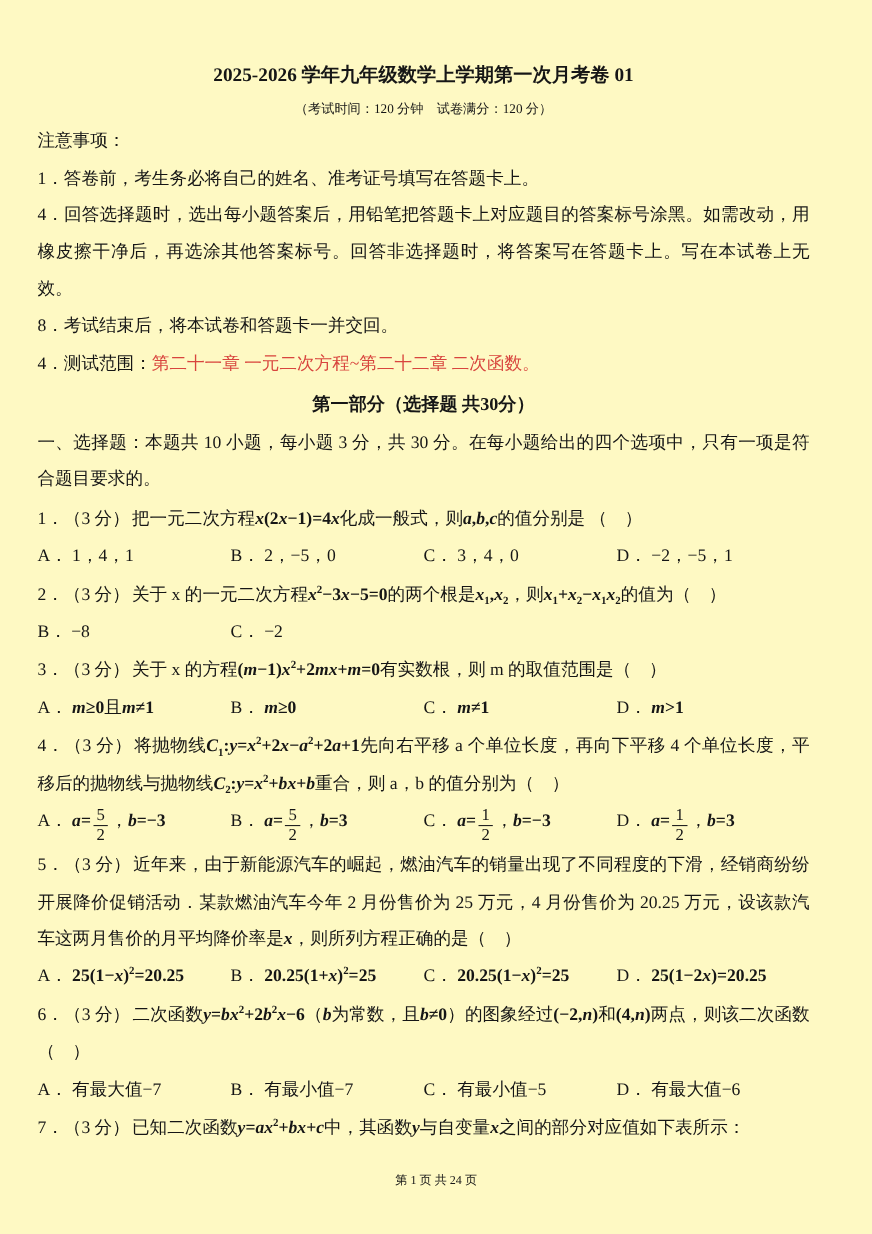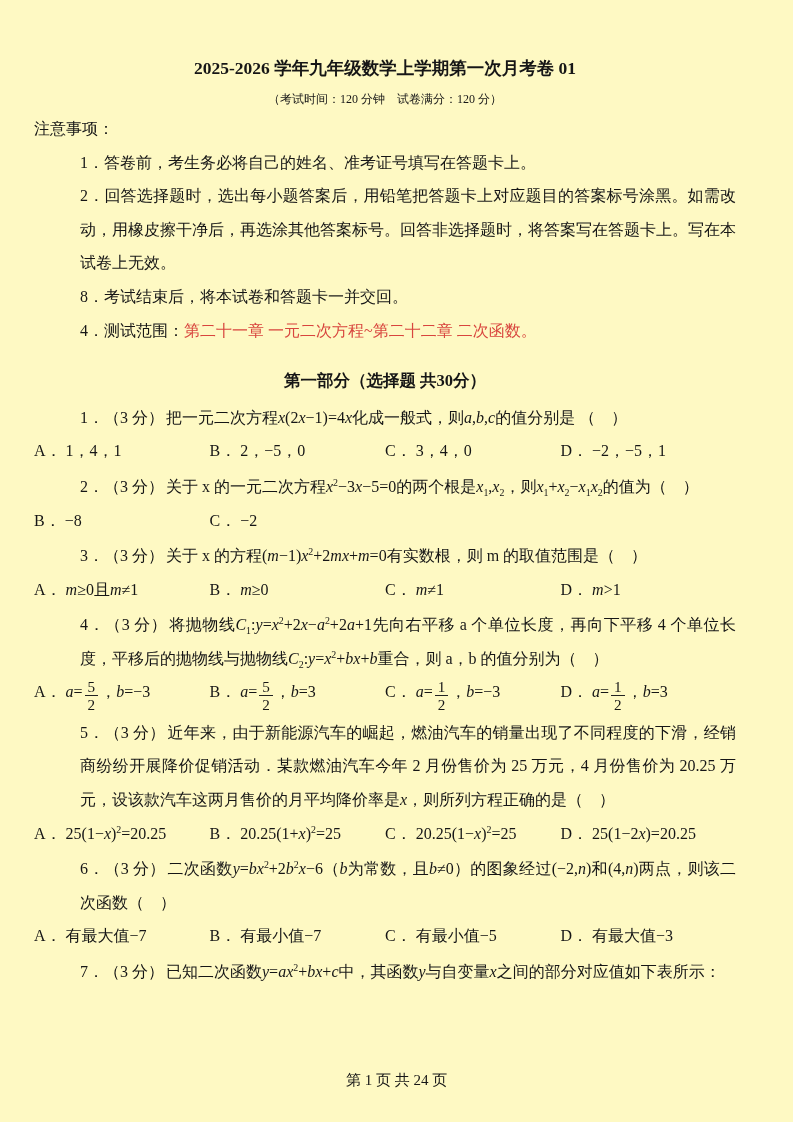--- a/index.html
+++ b/index.html
@@ -11,53 +11,54 @@
     background:#fef9c3;
     font-family:"Liberation Serif","DejaVu Serif",serif;
     color:#161616;
     font-size:16px;
     line-height:2.1;
     overflow:hidden;
   }
   p{margin:0;}
   .title{text-align:center;font-weight:bold;font-size:17.5px;}
   .subtitle{text-align:center;font-size:12px;}
-  .just{text-align:justify;margin-left:46px;}
-  .part-heading{text-align:center;font-weight:bold;font-size:16.5px;margin-top:17px;}
+  .just{text-align:justify;}
+  .part-heading{text-align:center;font-weight:bold;font-size:16.5px;margin-top:4px;}
   .red{color:var(--red,#d8453e);}
   .question{margin-top:2px;}
   .qnum,.score{font-family:"Liberation Serif",serif;}
   .score{margin-right:2px;}
   .options{display:grid;grid-template-columns:repeat(4,1fr);}
   .option{white-space:nowrap;}
   .olabel{margin-right:4px;}
-  .math{font-family:"Liberation Serif",serif;}
+  .math{font-family:"Liberation Serif",serif;font-weight:bold;}
   .math .var{font-style:italic;}
   .math sup{font-size:0.62em;line-height:0;}
   .math sub{font-size:0.62em;line-height:0;}
   .frac{display:inline-block;text-align:center;vertical-align:-0.85em;line-height:1.15;margin:0 2px;font-size:0.95em;}
   .frac .num{display:block;border-bottom:1px solid #222;padding:0 3px;}
   .frac .den{display:block;}
-  .footer{position:absolute;left:0;bottom:26px;width:100%;text-align:center;font-size:15px;}
+  .footer{position:absolute;left:0;bottom:37px;width:100%;text-align:center;font-size:11px;}
 </style>
 </head>
 <body>
 
 <div class="page">
 
   <p class="title">2025-2026 学年九年级数学上学期第一次月考卷 01</p>
   <p class="subtitle">（考试时间：120 分钟　试卷满分：120 分）</p>
 
   <p>注意事项：</p>
   <p class="just">1．答卷前，考生务必将自己的姓名、准考证号填写在答题卡上。</p>
-  <p class="just">2．回答选择题时，选出每小题答案后，用铅笔把答题卡上对应题目的答案标号涂黑。如需改动，用橡皮擦干净后，再选涂其他答案标号。回答非选择题时，将答案写在答题卡上。写在本试卷上无效。</p>
+  <p class="just">4．回答选择题时，选出每小题答案后，用铅笔把答题卡上对应题目的答案标号涂黑。如需改动，用橡皮擦干净后，再选涂其他答案标号。回答非选择题时，将答案写在答题卡上。写在本试卷上无效。</p>
   <p class="just">8．考试结束后，将本试卷和答题卡一并交回。</p>
   <p class="just"><span>4．测试范围：</span><span class="red">第二十一章 一元二次方程~第二十二章 二次函数。</span></p>
 
   <p class="part-heading">第一部分（选择题 共30分）</p>
+  <p class="just">一、选择题：本题共 10 小题，每小题 3 分，共 30 分。在每小题给出的四个选项中，只有一项是符合题目要求的。</p>
 
   <div class="question">
     <p class="stem just"><span class="qnum">1．</span><span class="score">（3 分）</span><span><span>把一元二次方程</span><span class="math"><span class="var">x</span><span>(</span><span>2</span><span class="var">x</span><span>−</span><span>1</span><span>)</span><span>=</span><span>4</span><span class="var">x</span></span><span>化成一般式，则</span><span class="math"><span class="var">a</span><span>,</span><span class="var">b</span><span>,</span><span class="var">c</span></span><span>的值分别是 （　）</span></span></p>
     <div class="options">
       <span class="option"><span class="olabel">A．</span><span><span>1，4，1</span></span></span>
       <span class="option"><span class="olabel">B．</span><span><span>2，−5，0</span></span></span>
       <span class="option"><span class="olabel">C．</span><span><span>3，4，0</span></span></span>
       <span class="option"><span class="olabel">D．</span><span><span>−2，−5，1</span></span></span>
     </div>
   </div>
@@ -99,21 +100,21 @@
       <span class="option"><span class="olabel">D．</span><span><span class="math"><span>2</span><span>5</span><span>(</span><span>1</span><span>−</span><span>2</span><span class="var">x</span><span>)</span><span>=</span><span>2</span><span>0</span><span>.</span><span>2</span><span>5</span></span></span></span>
     </div>
   </div>
 
   <div class="question">
     <p class="stem just"><span class="qnum">6．</span><span class="score">（3 分）</span><span><span>二次函数</span><span class="math"><span class="var">y</span><span>=</span><span class="var">b</span><span class="var">x</span><sup>2</sup><span>+</span><span>2</span><span class="var">b</span><sup>2</sup><span class="var">x</span><span>−</span><span>6</span></span><span>（</span><span class="math"><span class="var">b</span></span><span>为常数，且</span><span class="math"><span class="var">b</span><span>≠</span><span>0</span></span><span>）的图象经过</span><span class="math"><span>(</span><span>−</span><span>2</span><span>,</span><span class="var">n</span><span>)</span></span><span>和</span><span class="math"><span>(</span><span>4</span><span>,</span><span class="var">n</span><span>)</span></span><span>两点，则该二次函数（　）</span></span></p>
     <div class="options">
       <span class="option"><span class="olabel">A．</span><span><span>有最大值−7</span></span></span>
       <span class="option"><span class="olabel">B．</span><span><span>有最小值−7</span></span></span>
       <span class="option"><span class="olabel">C．</span><span><span>有最小值−5</span></span></span>
-      <span class="option"><span class="olabel">D．</span><span><span>有最大值−3</span></span></span>
+      <span class="option"><span class="olabel">D．</span><span><span>有最大值−6</span></span></span>
     </div>
   </div>
 
   <div class="question">
     <p class="stem just"><span class="qnum">7．</span><span class="score">（3 分）</span><span><span>已知二次函数</span><span class="math"><span class="var">y</span><span>=</span><span class="var">a</span><span class="var">x</span><sup>2</sup><span>+</span><span class="var">b</span><span class="var">x</span><span>+</span><span class="var">c</span></span><span>中，其函数</span><span class="math"><span class="var">y</span></span><span>与自变量</span><span class="math"><span class="var">x</span></span><span>之间的部分对应值如下表所示：</span></span></p>
   </div>
 
   <div class="footer">第 1 页 共 24 页</div>
 
 </div>

